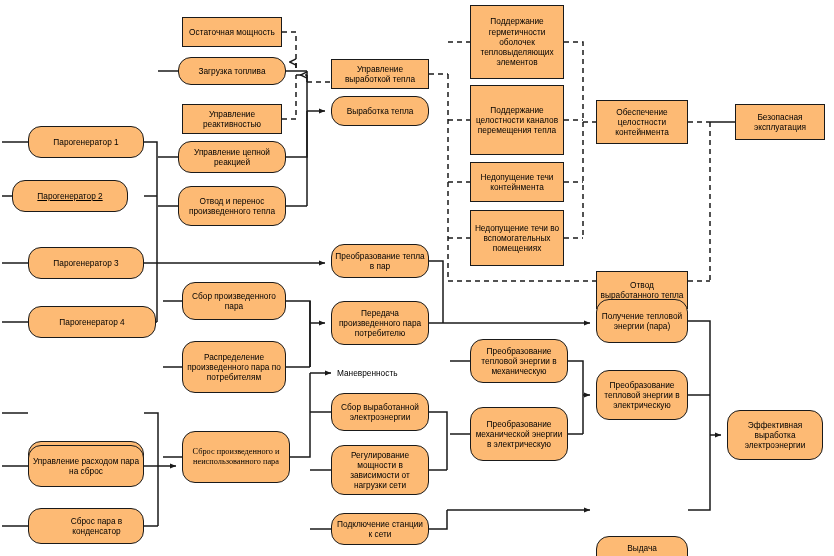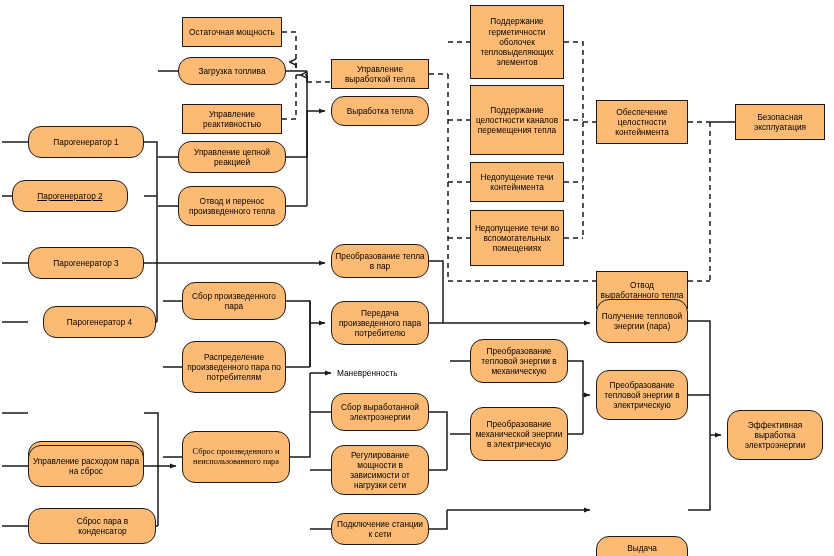--- a/index.html
+++ b/index.html
@@ -128,24 +128,24 @@
 
   <div class="node rect" style="left:182px;top:17px;width:100px;height:30px;">Остаточная мощность</div>
   <div class="node rounded" style="left:178px;top:57px;width:108px;height:28px;">Загрузка топлива</div>
   <div class="node rect" style="left:182px;top:104px;width:100px;height:30px;">Управление реактивностью</div>
   <div class="node rounded" style="left:178px;top:141px;width:108px;height:32px;">Управление цепной реакцией</div>
   <div class="node rounded" style="left:178px;top:186px;width:108px;height:40px;">Отвод и перенос произведенного тепла</div>
 
   <div class="node rounded" style="left:28px;top:126px;width:116px;height:32px;">Парогенератор 1</div>
   <div class="node rounded" style="left:12px;top:180px;width:116px;height:32px;text-decoration:underline;">Парогенератор 2</div>
   <div class="node rounded" style="left:28px;top:247px;width:116px;height:32px;">Парогенератор 3</div>
-  <div class="node rounded" style="left:43px;top:306px;width:113px;height:32px;">Парогенератор 4</div>
+  <div class="node rounded" style="left:28px;top:306px;width:128px;height:32px;">Парогенератор 4</div>
   <div class="node rounded" style="left:28px;top:393px;width:116px;height:40px;margin-top:48px;">Отбор произведенного пара</div>
   <div class="node rounded" style="left:28px;top:445px;width:116px;height:42px;">Управление расходом пара на сброс</div>
-  <div class="node rounded" style="left:28px;top:508px;width:128px;height:36px;padding-left:24px;">Сброс пара в конденсатор</div>
+  <div class="node rounded" style="left:28px;top:508px;width:116px;height:36px;padding-left:24px;">Сброс пара в конденсатор</div>
 
   <div class="node rounded" style="left:182px;top:282px;width:104px;height:38px;">Сбор произведенного пара</div>
   <div class="node rounded" style="left:182px;top:341px;width:104px;height:52px;">Распределение произведенного пара по потребителям</div>
   <div class="node rounded" style="left:182px;top:431px;width:108px;height:52px;font-family:Liberation Serif, serif;">Сброс произведенного и неиспользованного пара</div>
 
   <div class="node rect" style="left:331px;top:59px;width:98px;height:30px;">Управление выработкой тепла</div>
   <div class="node rounded" style="left:331px;top:96px;width:98px;height:30px;">Выработка тепла</div>
   <div class="node rounded" style="left:331px;top:244px;width:98px;height:34px;">Преобразование тепла в пар</div>
   <div class="node rounded" style="left:331px;top:301px;width:98px;height:44px;">Передача произведенного пара потребителю</div>
   <div class="plain" style="left:337px;top:367px;width:90px;height:12px;">Маневренность</div>

